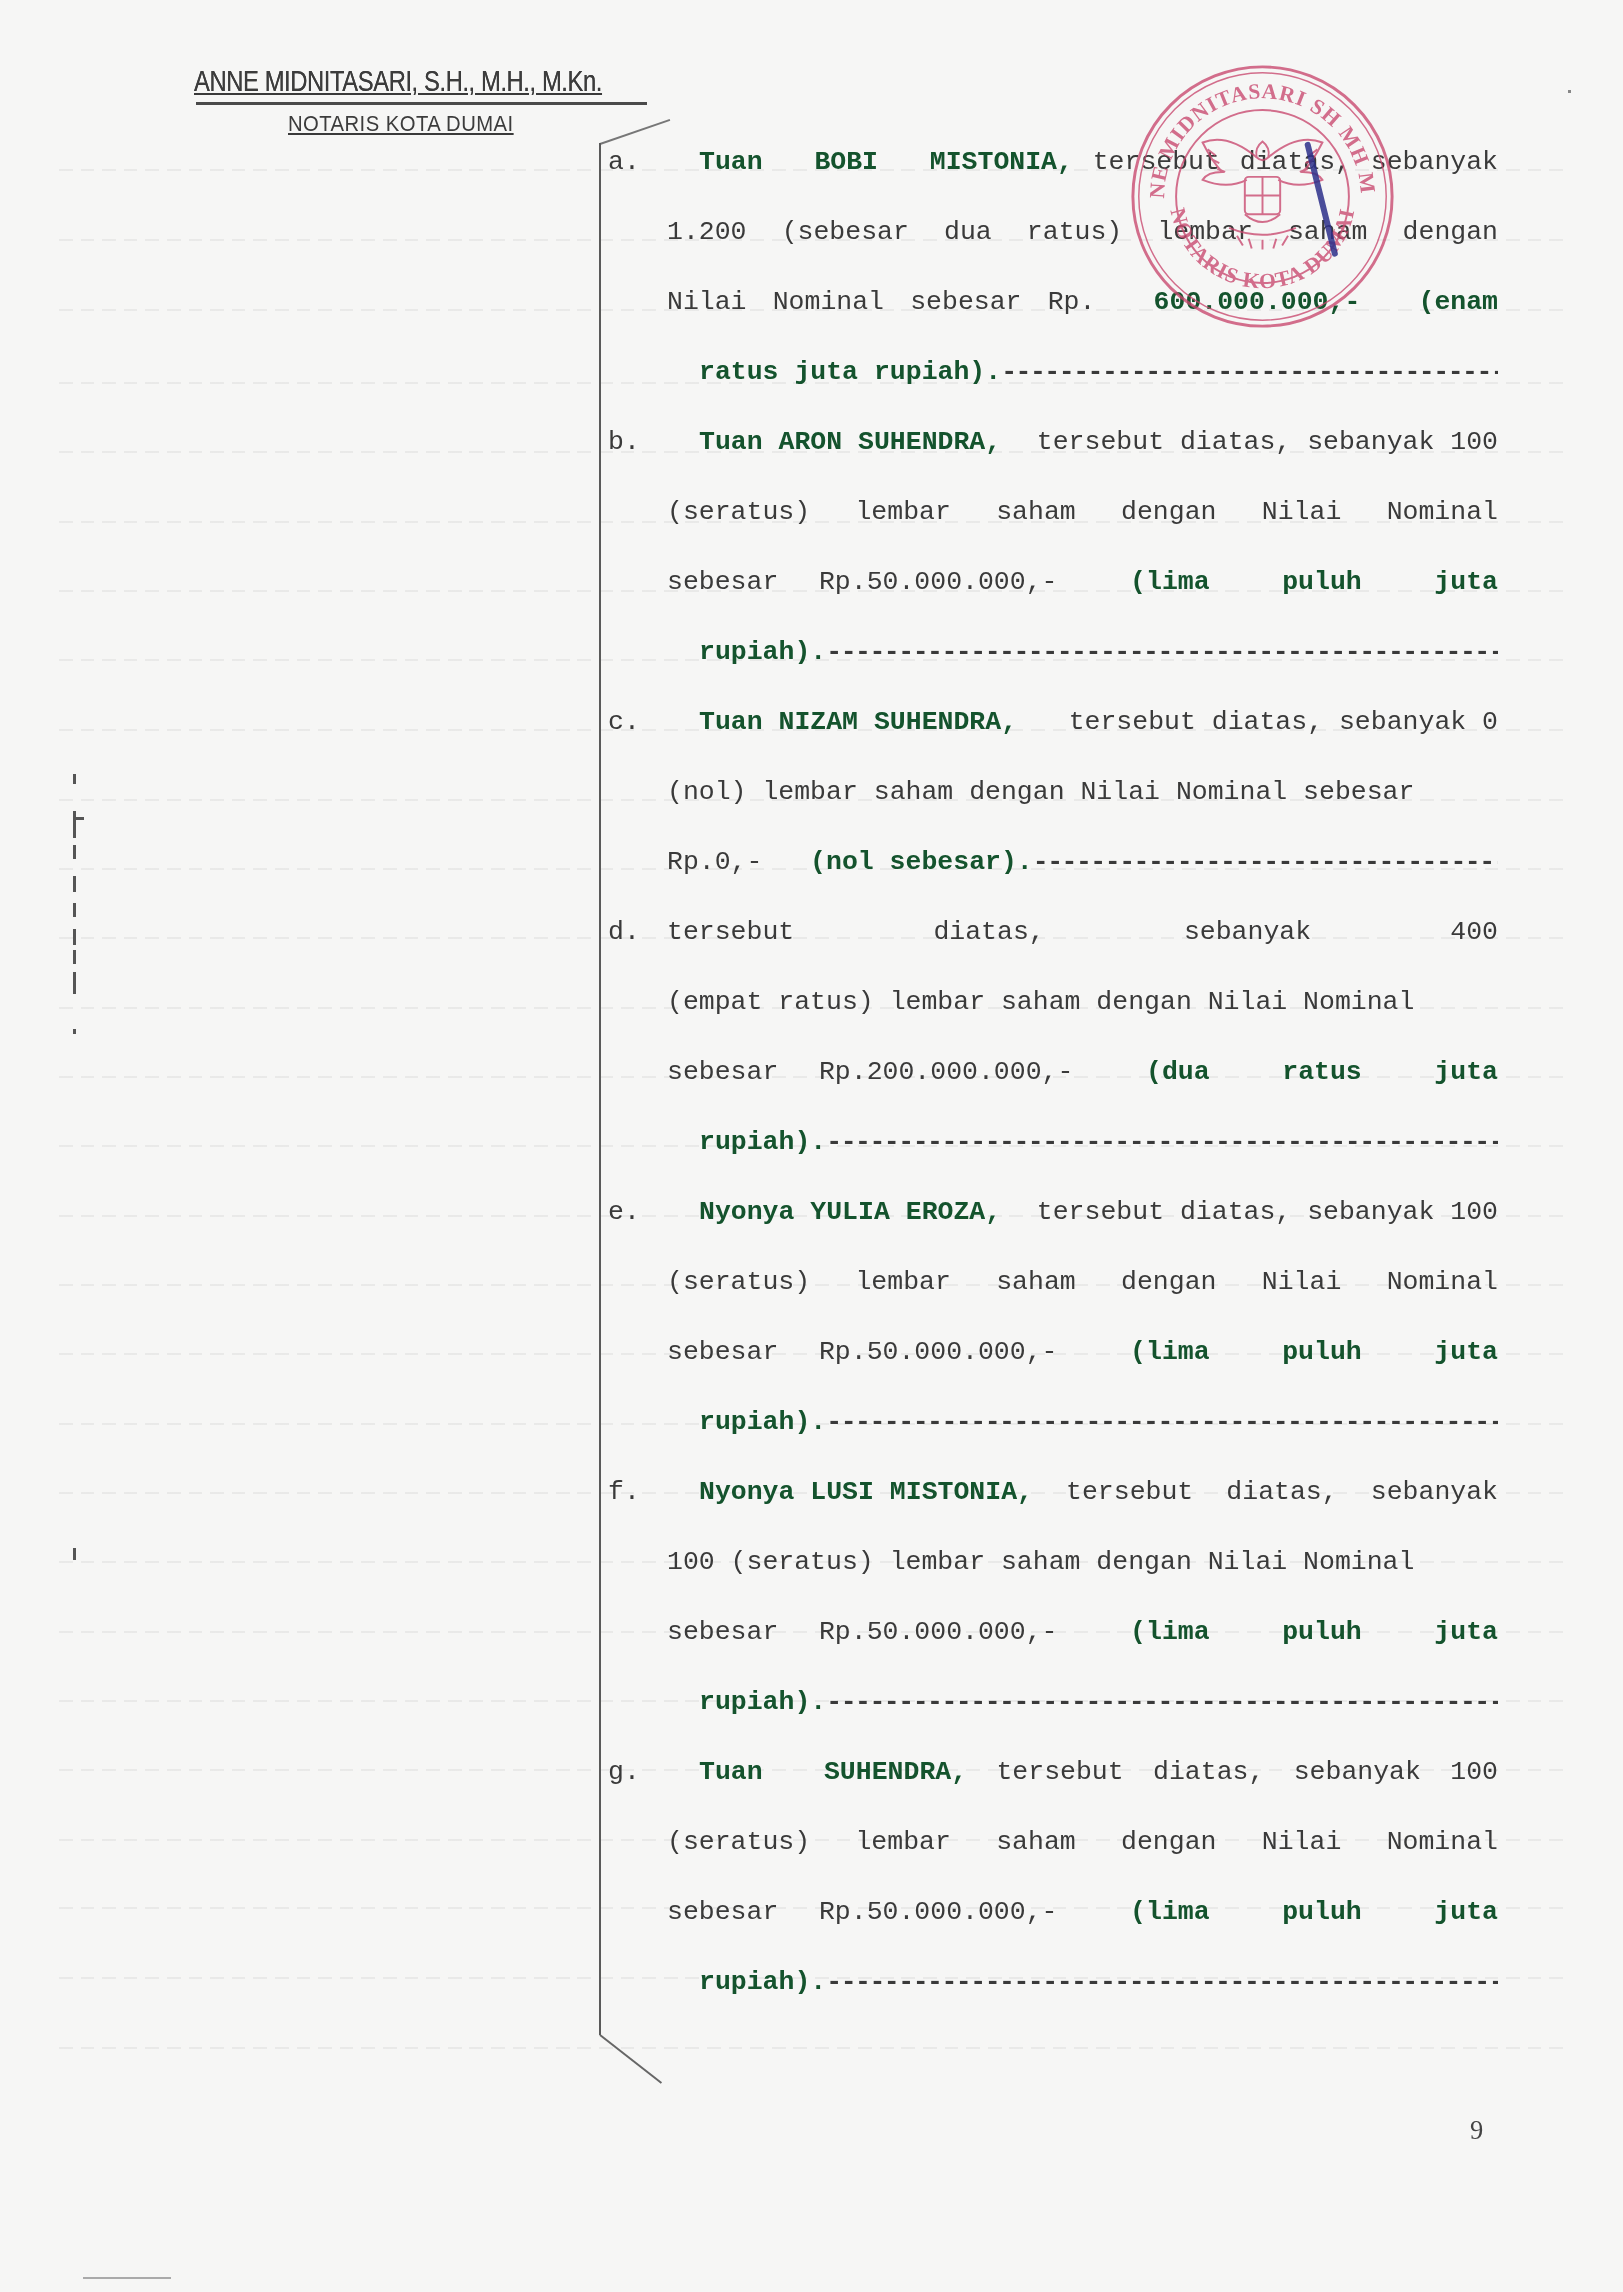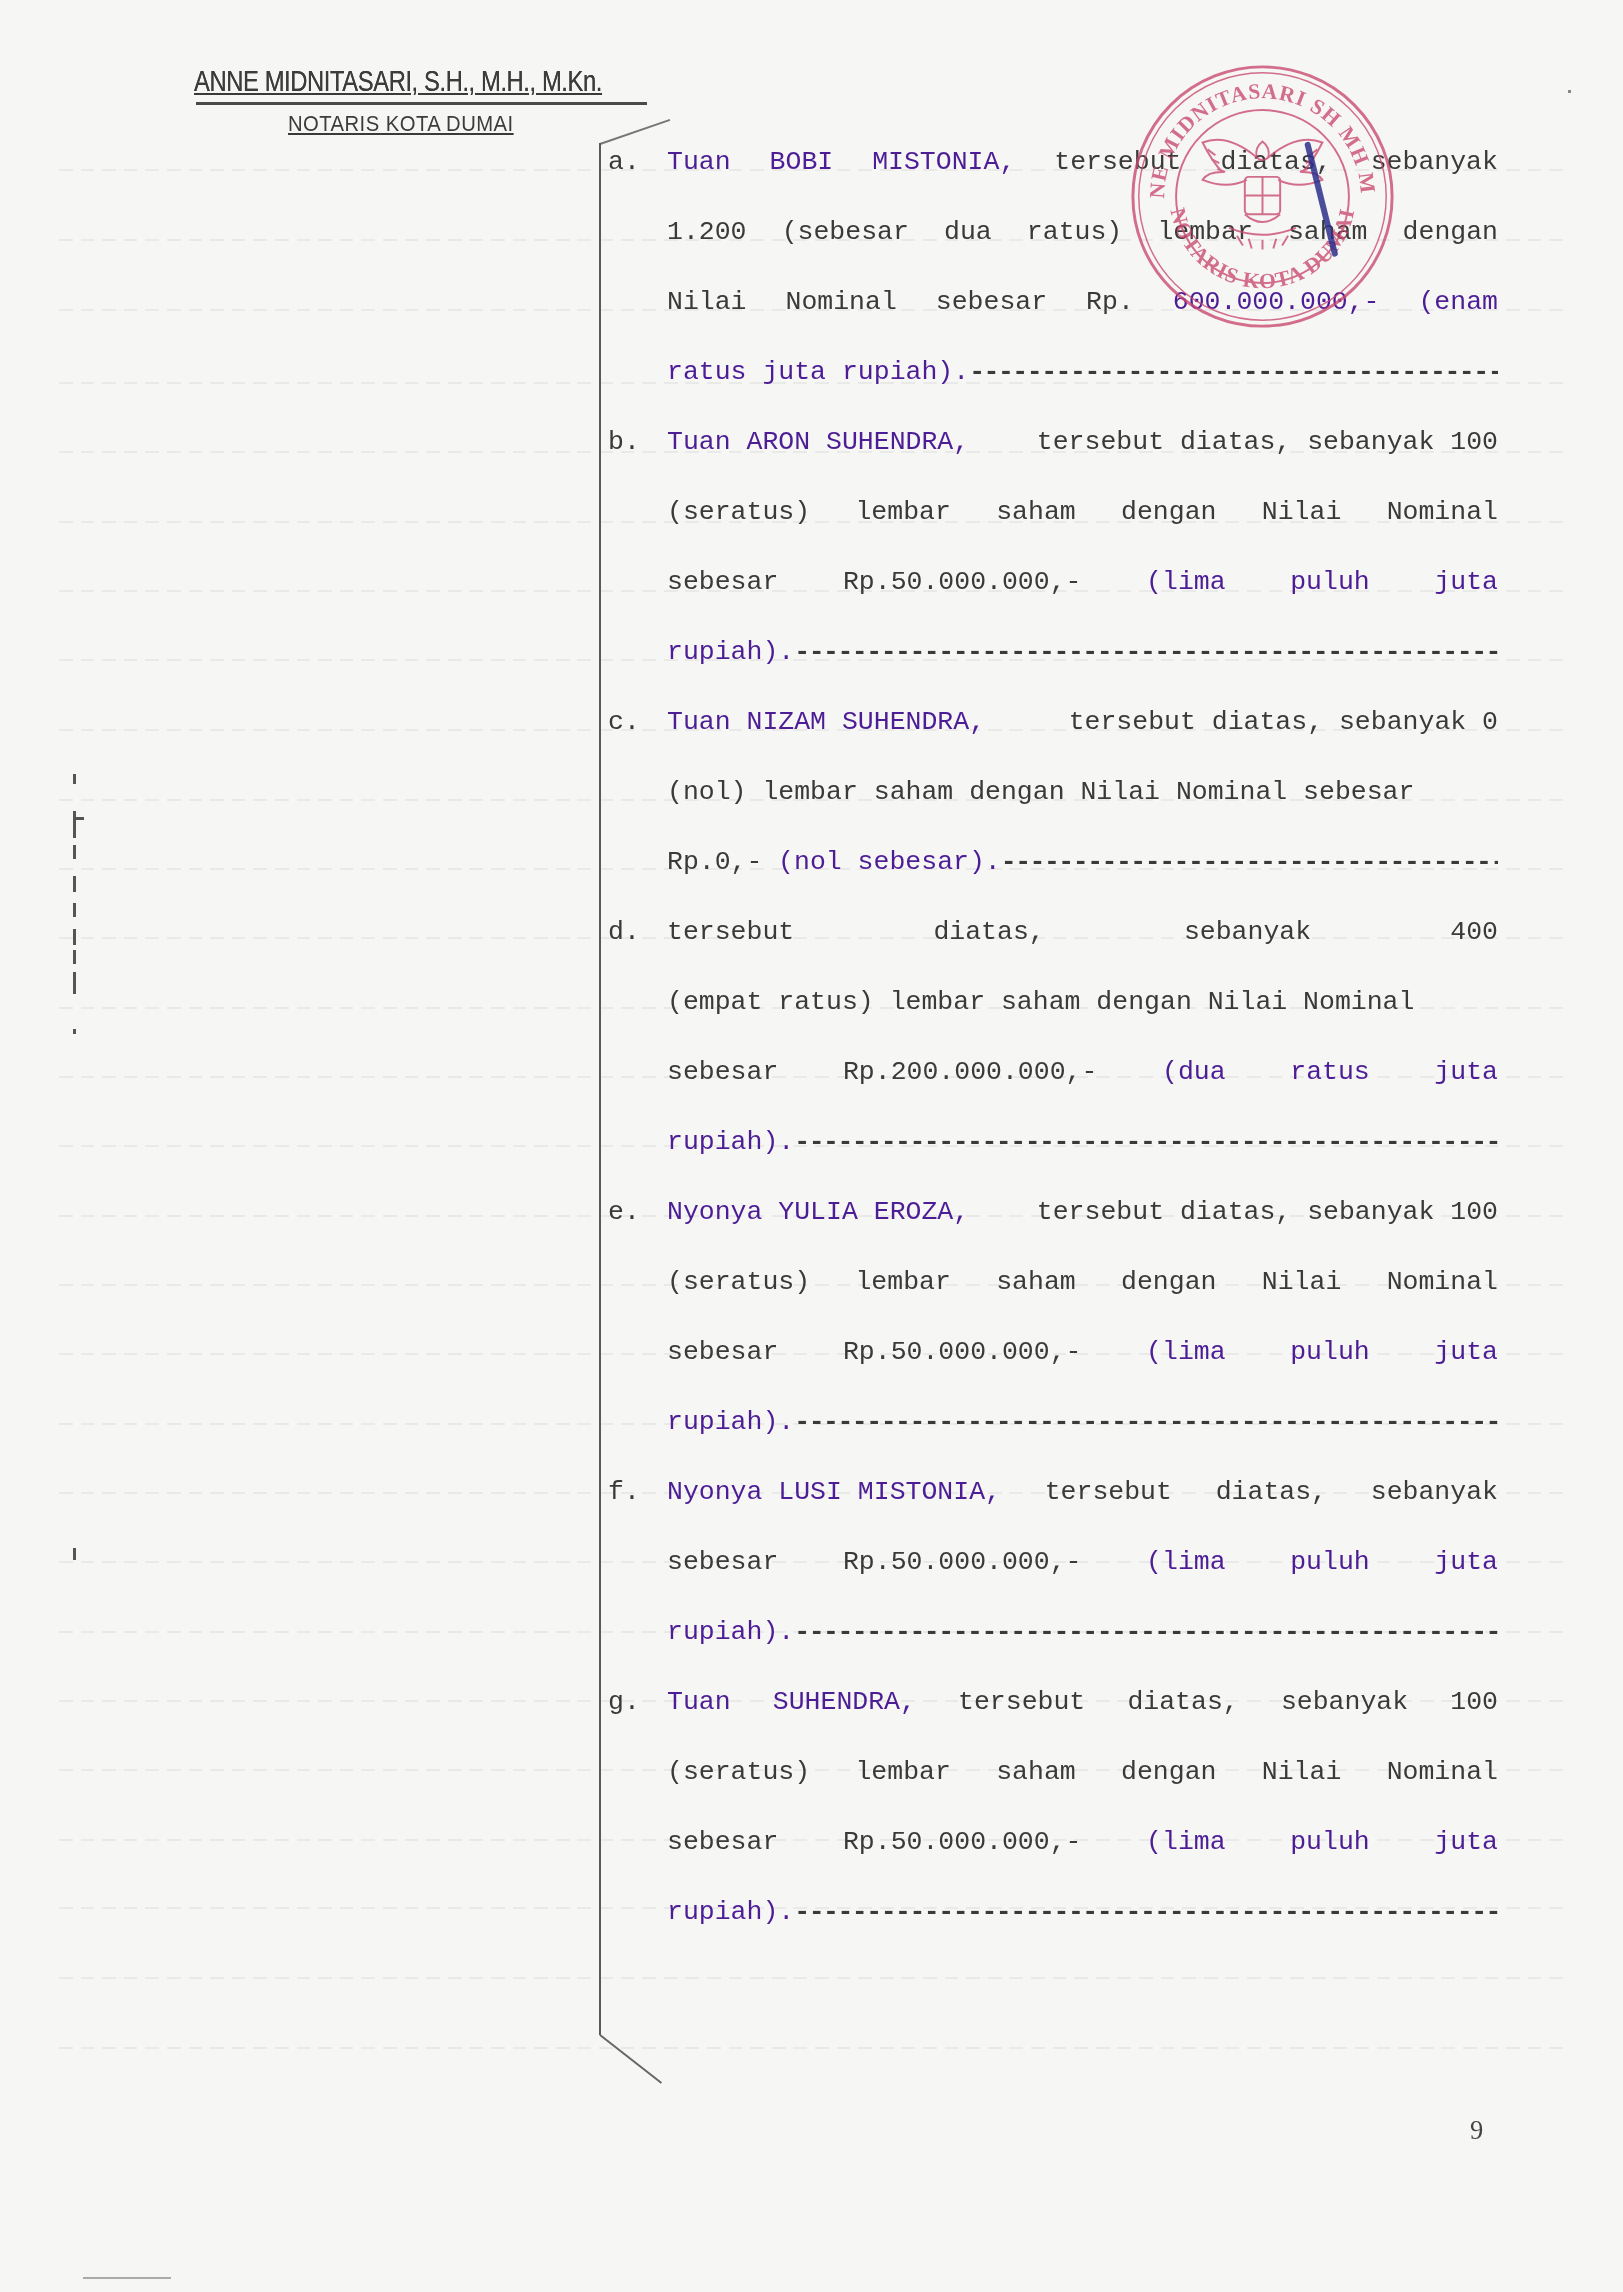--- a/index.html
+++ b/index.html
@@ -108,22 +108,23 @@
     .line.justify {
       display: flex;
       justify-content: space-between;
     }
     .marker {
       position: absolute;
       left: 2px;
       top: 0;
     }
     .b {
-      font-weight: normal;
-      color: #4c1d95;
+      font-weight: bold;
+      color: #14532d;
+      margin-left: 32px;
     }
     .dashes {
       flex: 1;
       overflow: hidden;
       white-space: nowrap;
       letter-spacing: -1.5px;
       font-weight: bold;
       color: #3a3a3a;
     }
     .line.tail {
@@ -352,20 +353,21 @@
       </div>
     </div>
     <div class="item">
       <div class="line justify">
         <span class="marker">f.</span>
         <span class="b">Nyonya LUSI MISTONIA,</span>
         <span>tersebut</span>
         <span>diatas,</span>
         <span>sebanyak</span>
       </div>
+      <div class="line"><span>100 (seratus) lembar saham dengan Nilai Nominal</span></div>
       <div class="line justify">
         <span>sebesar</span>
         <span>Rp.50.000.000,-</span>
         <span class="b">(lima</span>
         <span class="b">puluh</span>
         <span class="b">juta</span>
       </div>
       <div class="line tail">
         <span class="b">rupiah).</span>
         <span class="dashes">-------------------------------------------------------------</span>

